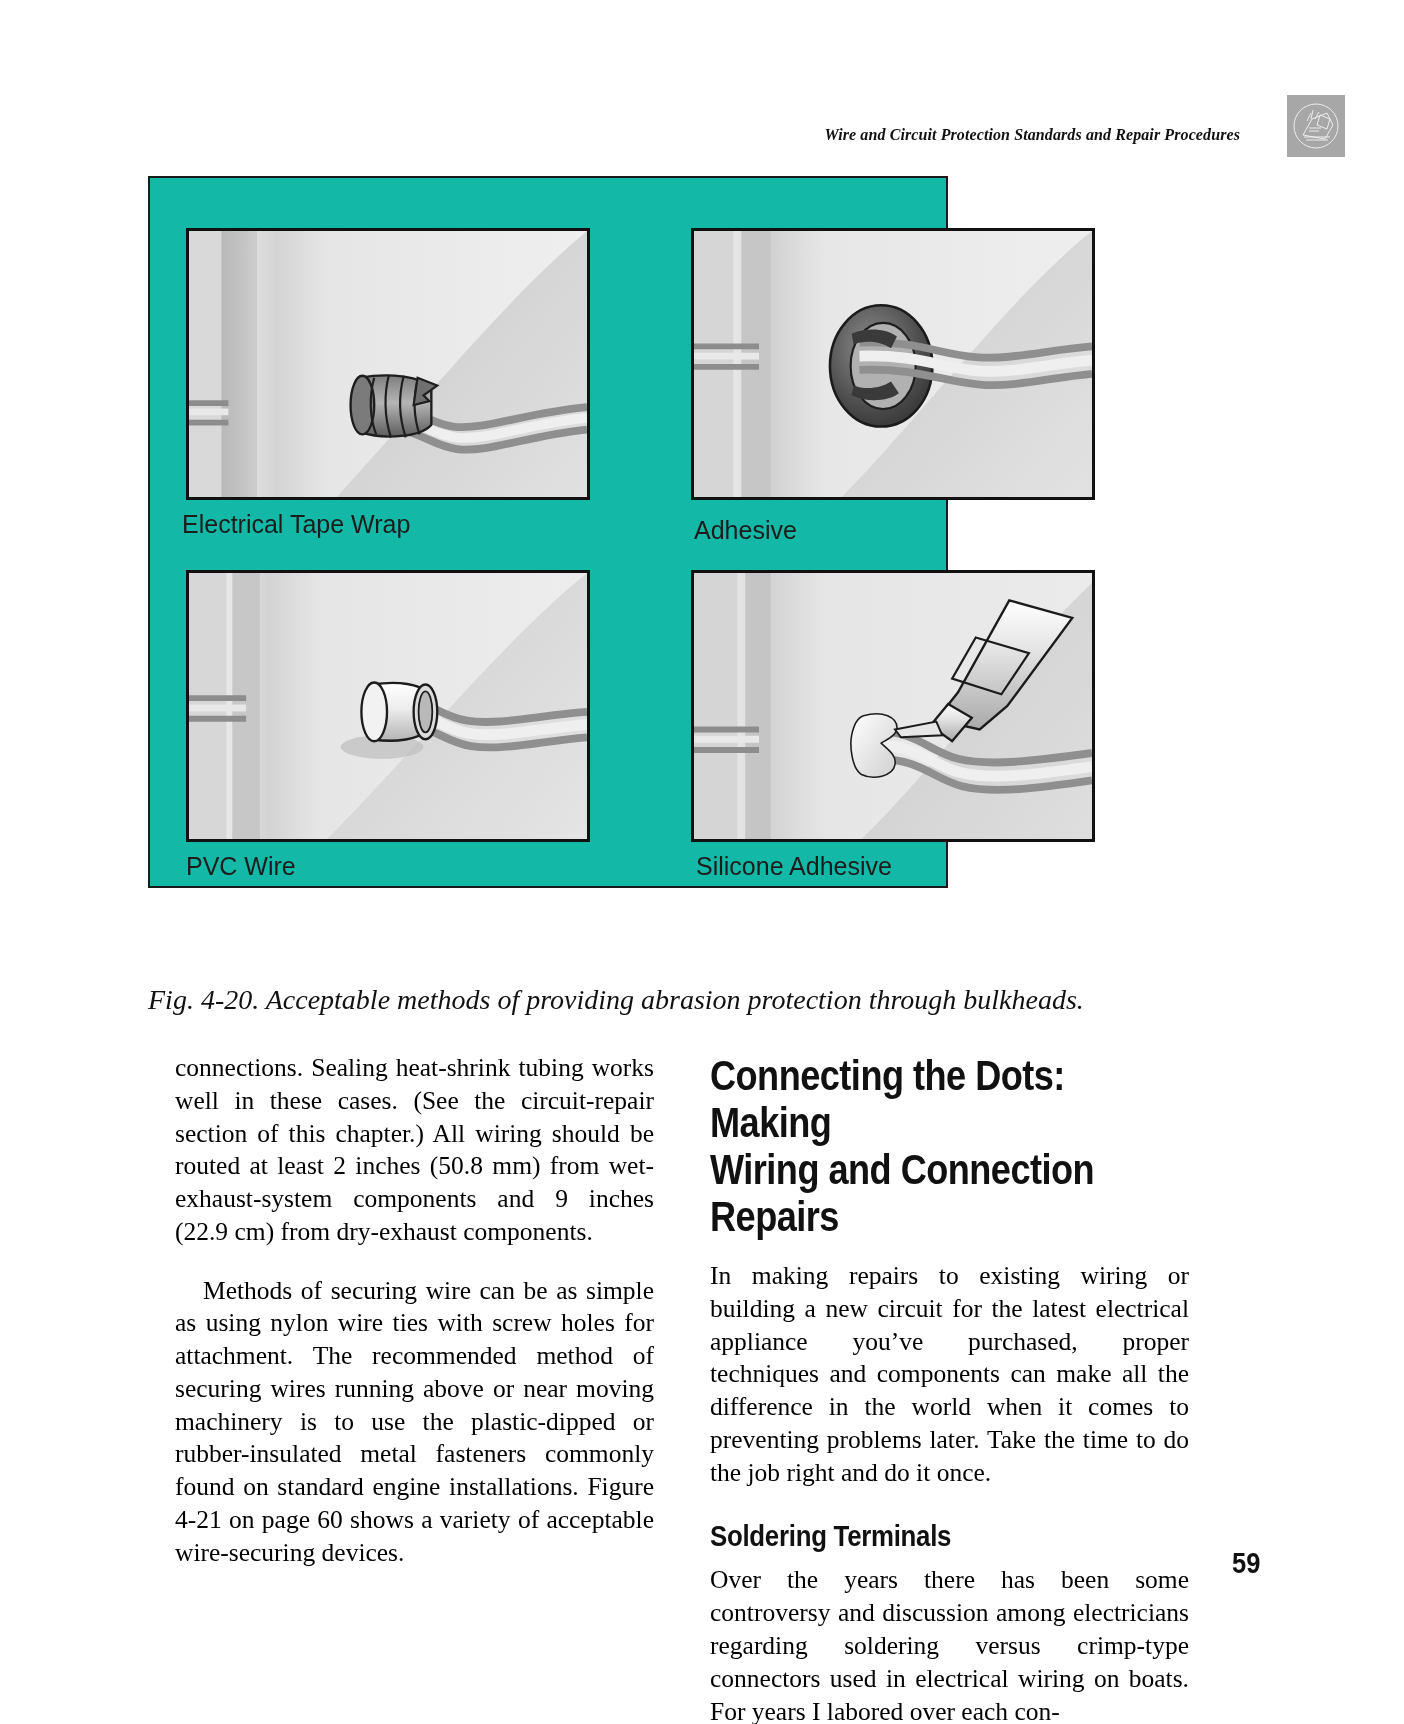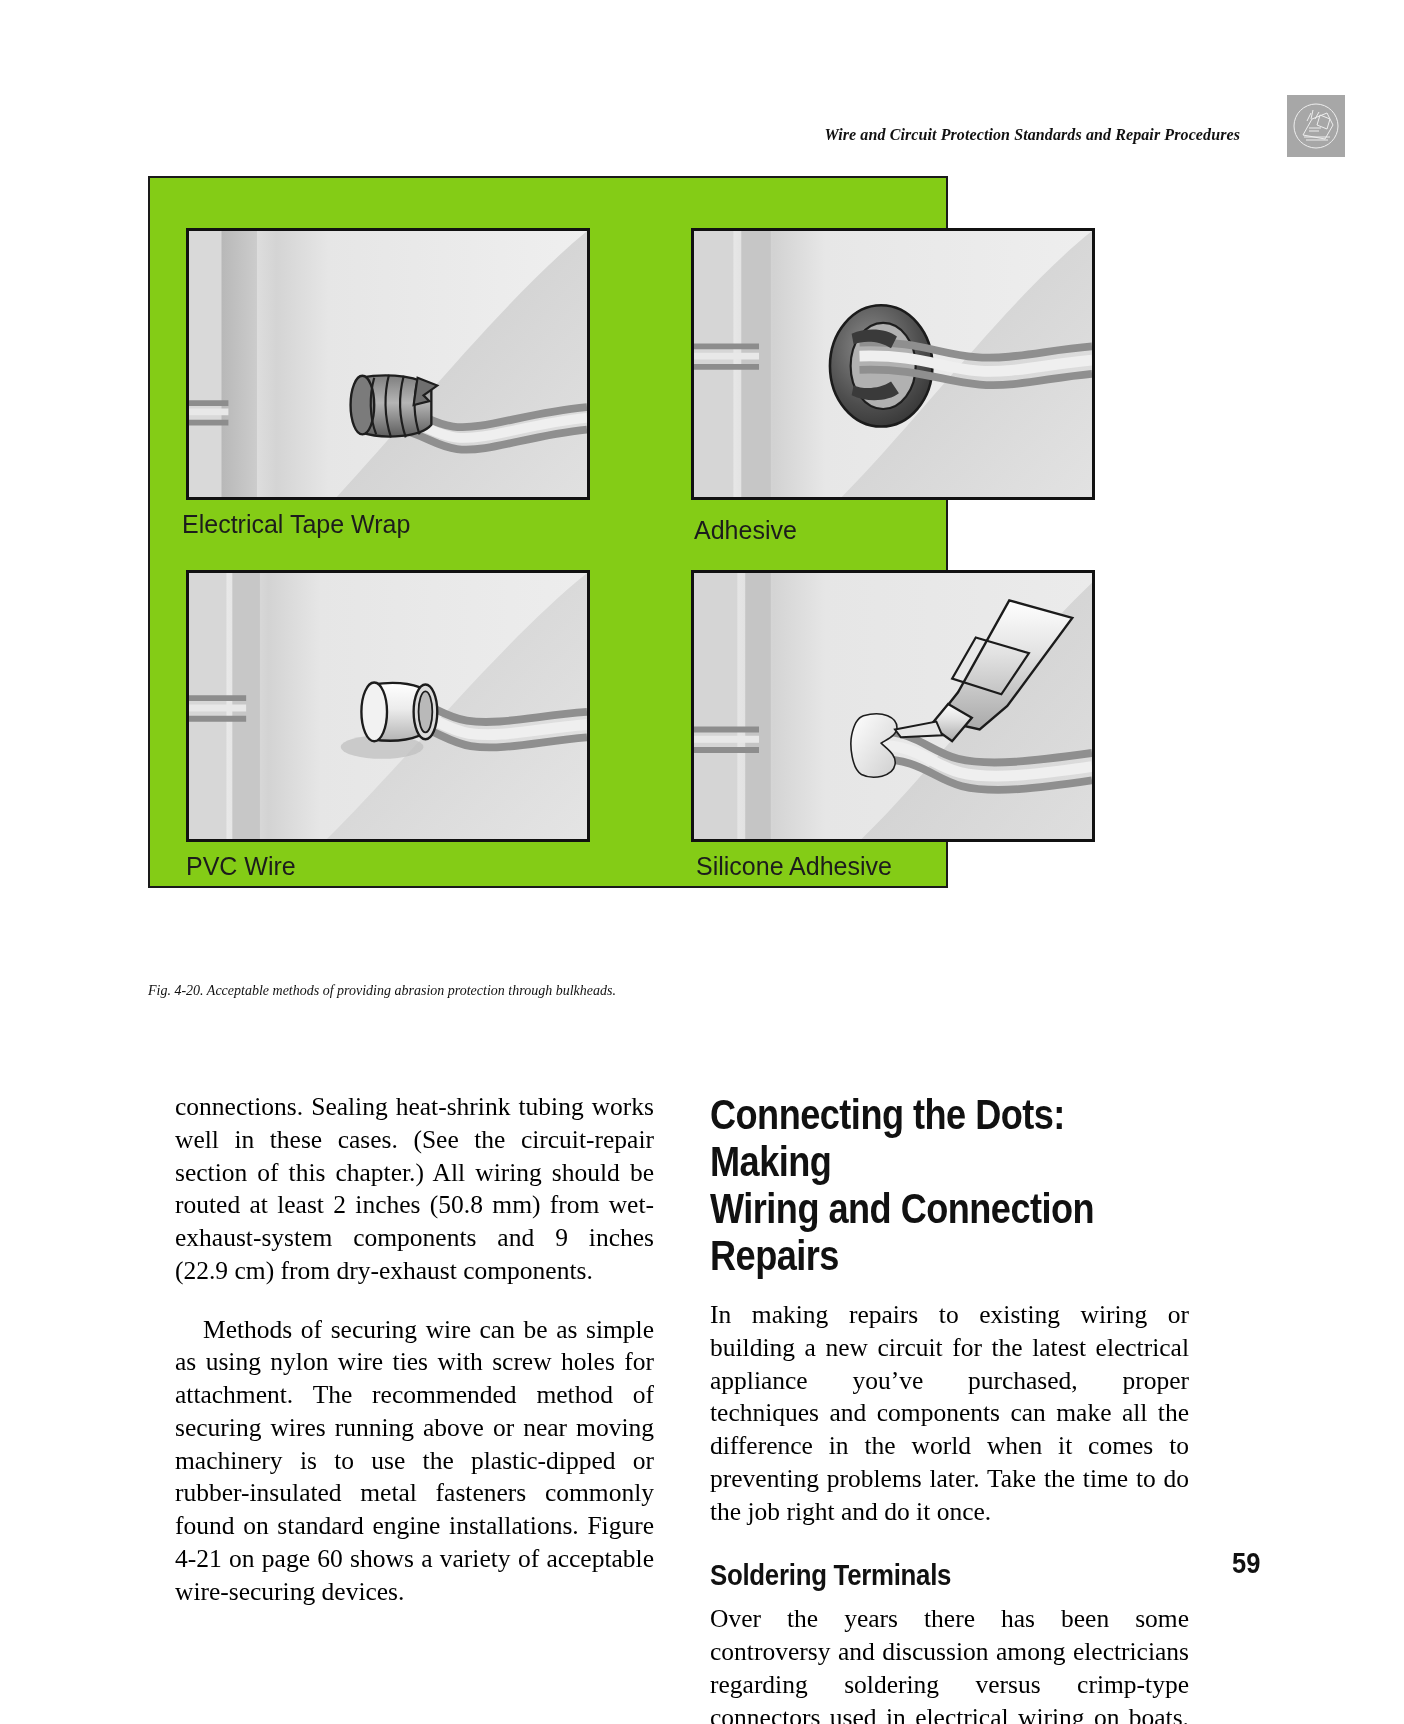--- a/index.html
+++ b/index.html
@@ -15,21 +15,21 @@
   }
   .chapter-emblem{
     position:absolute;left:1287px;top:95px;width:58px;height:62px;
     background:#a7a7a7;
   }
   .chapter-emblem svg{display:block;width:100%;height:100%;}
 
   
   .figure-frame{
     position:absolute;left:148px;top:176px;width:800px;height:712px;
-    border:2px solid #1a1a1a;background:#84cc16;box-sizing:border-box;text-align:right;
+    border:2px solid #1a1a1a;background:#14b8a6;box-sizing:border-box;text-align:right;
   }
   .panel-grid{position:absolute;left:0;top:0;width:100%;height:100%;}
   .panel{position:absolute;}
   .panel .art{
     border:3px solid #111;box-sizing:border-box;display:block;
     width:100%;height:100%;
   }
   .panel-a{left:36px;  top:50px;  width:404px;height:272px;}
   .panel-b{left:541px; top:50px;  width:404px;height:272px;}
   .panel-c{left:36px;  top:392px; width:404px;height:272px;}
@@ -38,25 +38,25 @@
     position:absolute;font-family:"Liberation Sans","DejaVu Sans",sans-serif;
     font-size:25px;color:#1c1c1c;white-space:nowrap;
   }
   .lab-a{left:32px;  top:332px;}
   .lab-b{left:544px; top:338px;}
   .lab-c{left:36px;  top:674px;}
   .lab-d{left:546px; top:674px;}
 
   .fig-caption{
     position:absolute;left:148px;top:982px;width:1000px;
-    font-style:italic;font-size:14px;line-height:1.25;color:#111;
+    font-style:italic;font-size:28px;line-height:1.25;color:#111;
   }
 
   
-  .col{position:absolute;top:1052px;width:479px;margin-top:39px;}
+  .col{position:absolute;top:1052px;width:479px;}
   .col-left{left:175px;}
   .col-right{left:710px;}
   .col p{
     margin:0 0 0 0;font-size:25.5px;line-height:1.285;
     text-align:justify;text-justify:inter-word;hyphens:none;
   }
   .col p+p{margin-top:26px;}
   .indent{text-indent:28px;}
 
   .sec-head{

